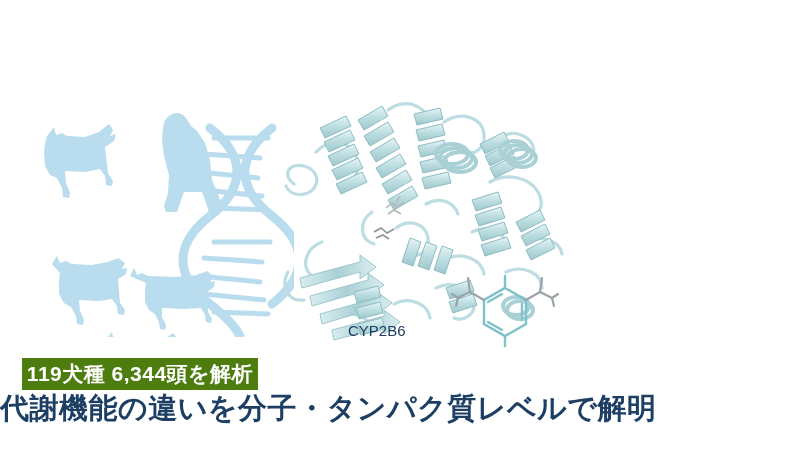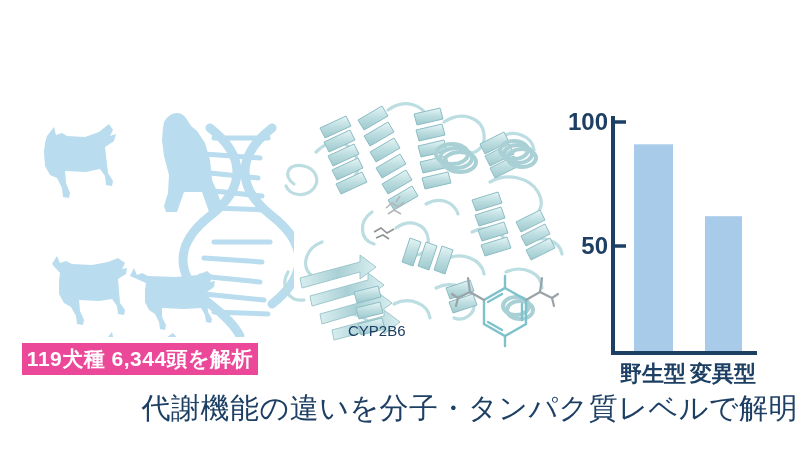--- a/index.html
+++ b/index.html
@@ -16,33 +16,33 @@
     position:absolute;left:0;top:8px;width:798px;
     text-align:center;
     font-size:33px;font-weight:bold;
     color:#1d3f63;
     letter-spacing:0.5px;
     line-height:1.15;
     white-space:nowrap;
   }
   .title-bottom{
     position:absolute;left:0;top:392px;width:798px;
-    text-align:right;
-    font-size:29px;font-weight:normal;
+    text-align:left;
+    font-size:29px;font-weight:bold;
     color:#1d3f63;
     letter-spacing:0.5px;
     line-height:1.15;
     white-space:nowrap;
   }
 
   
   .badge{
-    position:absolute;left:22px;top:343px;
+    position:absolute;left:22px;top:358px;
     width:236px;height:32px;
-    background:#ec4899;
+    background:#4d7c0f;
     color:#ffffff;
     font-size:21px;font-weight:bold;
     display:flex;align-items:center;justify-content:center;
     letter-spacing:0.5px;
     white-space:nowrap;
   }
 
   
   .dogs-panel{position:absolute;left:14px;top:92px;width:280px;height:245px;}
   .dogs-svg{display:block;width:280px;height:245px;}
@@ -267,37 +267,18 @@
         <line x1="90" y1="18" x2="102" y2="24"></line>
         <line x1="90" y1="18" x2="92" y2="4"></line>
         <line x1="102" y1="24" x2="108" y2="20"></line>
         <line x1="102" y1="24" x2="104" y2="32"></line>
       </g>
     </svg>
   </div>
 
   <div class="protein-label">CYP2B6</div>
 
-  <div class="chart-panel">
-    <svg class="chart-svg" viewBox="0 0 230 285">
-
-      <rect x="74" y="44.3" width="39" height="208.7" fill="#a8cbe9"></rect>
-      <rect x="145" y="116.2" width="37" height="136.8" fill="#a8cbe9"></rect>
-
-      <line x1="53" y1="16" x2="53" y2="253" stroke="#1d3f63" stroke-width="4"></line>
-      <line x1="51" y1="253" x2="197" y2="253" stroke="#1d3f63" stroke-width="4"></line>
-
-      <line x1="53" y1="22" x2="66" y2="22" stroke="#1d3f63" stroke-width="3.5"></line>
-      <line x1="53" y1="146" x2="66" y2="146" stroke="#1d3f63" stroke-width="3.5"></line>
-
-      <text class="tick" x="48" y="30" text-anchor="end" font-family="Liberation Sans, sans-serif" font-size="24" font-weight="bold" fill="#1d3f63">100</text>
-      <text class="tick" x="48" y="154" text-anchor="end" font-family="Liberation Sans, sans-serif" font-size="24" font-weight="bold" fill="#1d3f63">50</text>
-
-      <text x="93" y="281" text-anchor="middle" font-family="Liberation Sans, sans-serif" font-size="22" font-weight="bold" fill="#1d3f63">野生型</text>
-      <text x="163" y="281" text-anchor="middle" font-family="Liberation Sans, sans-serif" font-size="22" font-weight="bold" fill="#1d3f63">変異型</text>
-    </svg>
-  </div>
 
   <div class="badge">119犬種 6,344頭を解析</div>
 
   <div class="title-bottom">代謝機能の違いを分子・タンパク質レベルで解明</div>
 
 </div>
 
 </body></html>

